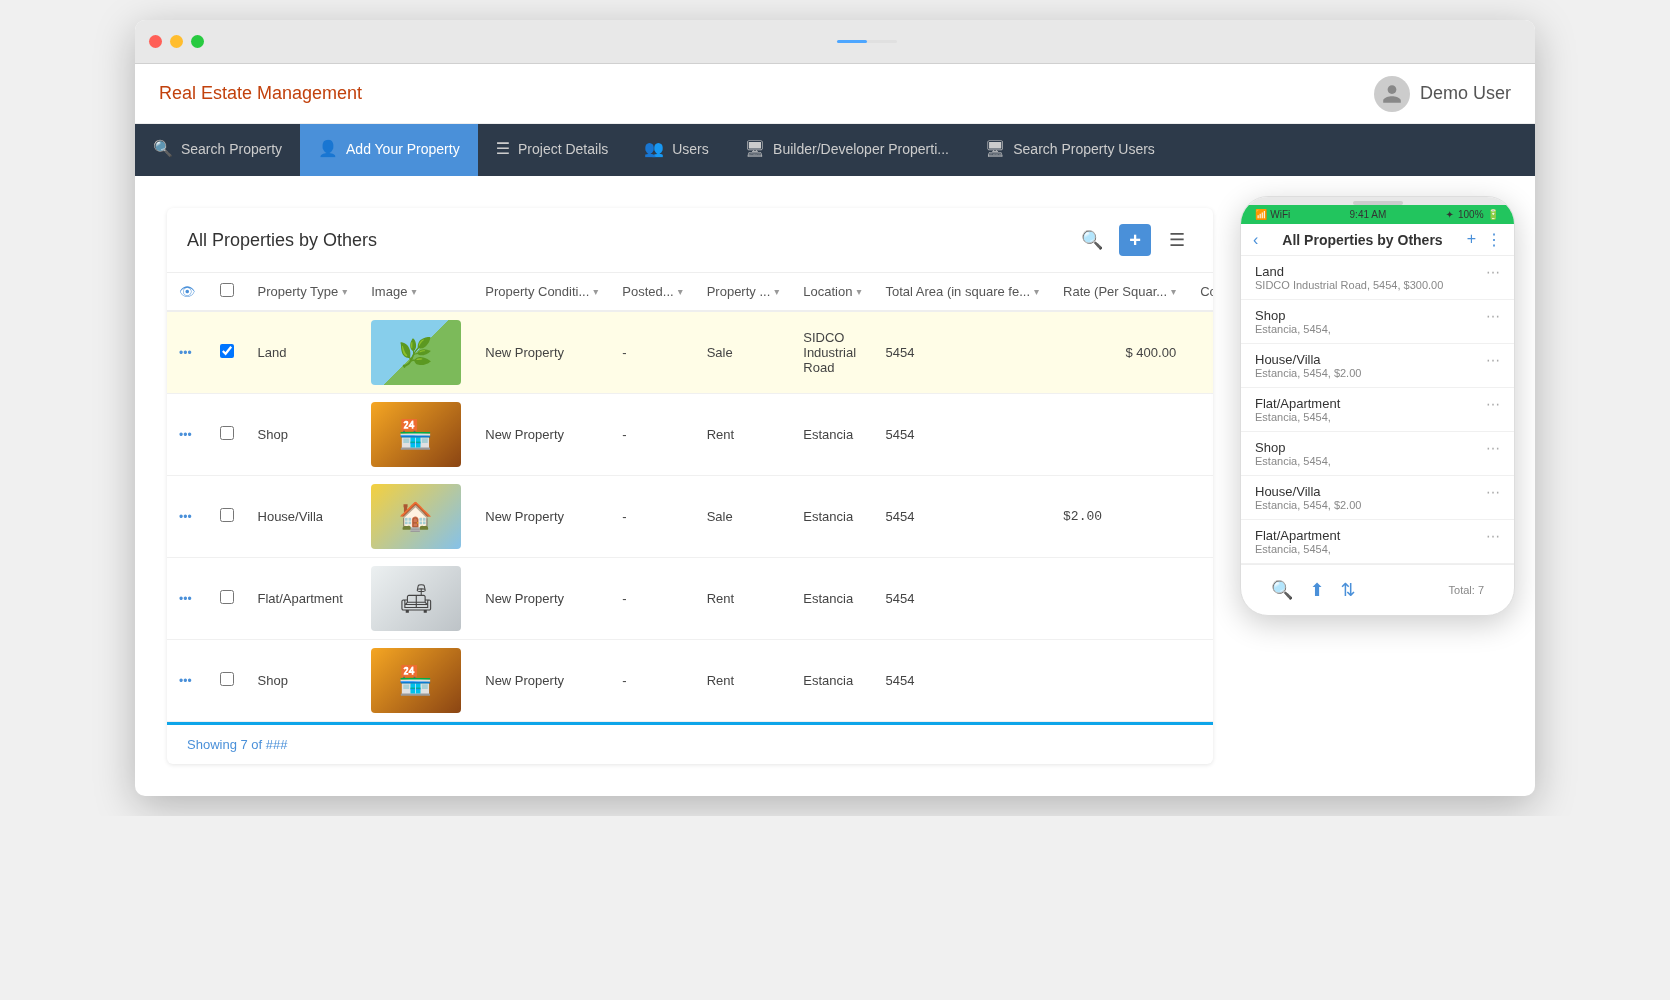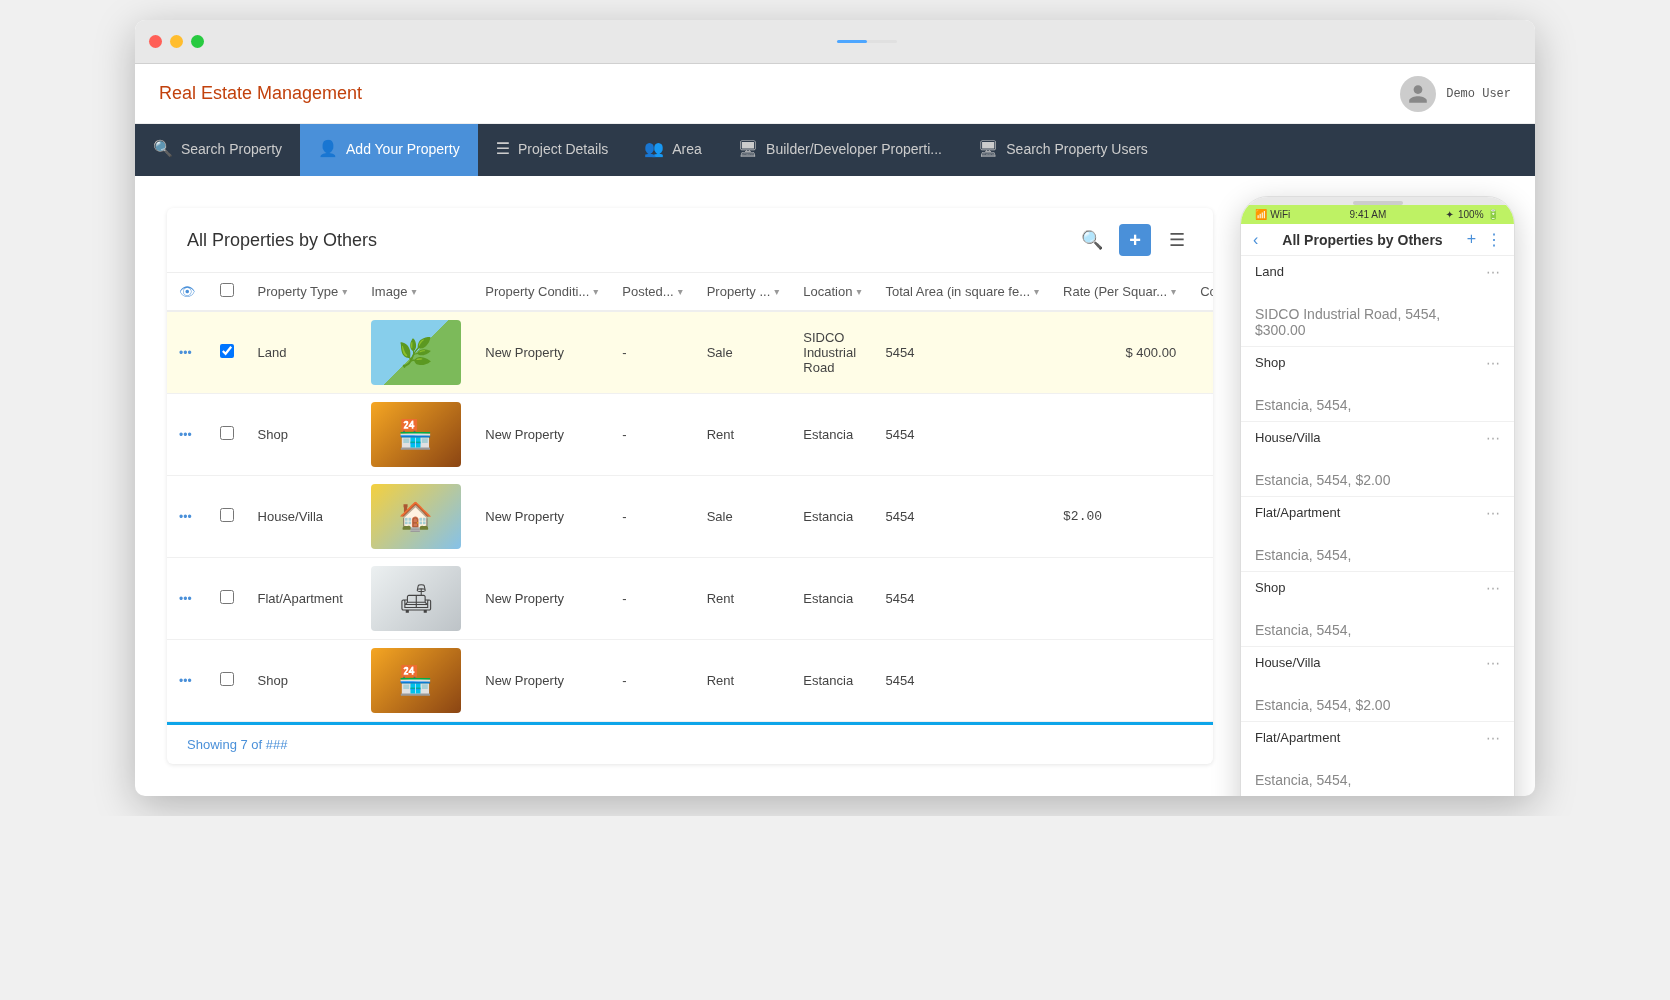--- a/index.html
+++ b/index.html
@@ -12,21 +12,21 @@
     .btn-red { background: #ff5f57; }
     .btn-yellow { background: #ffbd2e; }
     .btn-green { background: #28ca40; }
     .titlebar-progress { flex: 1; display: flex; justify-content: center; }
     .titlebar-progress-bar { width: 60px; height: 3px; background: #e0e0e0; border-radius: 2px; position: relative; }
     .titlebar-progress-bar::after { content: ''; position: absolute; left: 0; top: 0; width: 50%; height: 100%; background: #4da6ff; border-radius: 2px; }
 
     
     .app-header { display: flex; align-items: center; justify-content: space-between; padding: 0 24px; height: 60px; background: #fff; border-bottom: 1px solid #eee; }
     .app-title { font-size: 18px; font-weight: 400; color: #c2410c; }
-    .user-info { display: flex; align-items: center; gap: 10px; color: #555; font-size: 12px; font-family: Liberation Mono, monospace; }
+    .user-info { display: flex; align-items: center; gap: 10px; color: #555; font-size: 18px; }
     .user-avatar { width: 36px; height: 36px; border-radius: 50%; background: #ccc; display: flex; align-items: center; justify-content: center; }
     .user-avatar svg { width: 22px; height: 22px; fill: #888; }
 
     
     .nav { background: #2d3a4a; display: flex; align-items: stretch; height: 52px; }
     .nav-item { display: flex; align-items: center; gap: 8px; padding: 0 18px; color: #ccc; font-size: 14px; cursor: pointer; border-bottom: 3px solid transparent; white-space: nowrap; }
     .nav-item.active { background: #4a90d9; color: #fff; border-bottom: 3px solid #4a90d9; }
     .nav-icon { font-size: 16px; }
 
     
@@ -60,31 +60,31 @@
     .checkbox { width: 14px; height: 14px; cursor: pointer; }
 
     
     .panel-footer { padding: 12px 20px; font-size: 13px; color: #555; border-top: 3px solid #0ea5e9; }
     .pagination-count span { color: #4a90d9; cursor: pointer; }
 
     
     .mobile-preview { position: absolute; right: 20px; top: 20px; width: 275px; background: #fff; border-radius: 28px; box-shadow: 0 8px 30px rgba(0,0,0,0.2); overflow: hidden; border: 1px solid #ddd; }
     .mobile-top { height: 8px; background: #e8e8e8; display: flex; justify-content: center; align-items: center; padding-top: 4px; }
     .mobile-notch { width: 50px; height: 4px; background: #ccc; border-radius: 2px; }
-    .mobile-statusbar { display: flex; justify-content: space-between; align-items: center; padding: 4px 14px; font-size: 10px; color: #333; background: #bef264; }
+    .mobile-statusbar { display: flex; justify-content: space-between; align-items: center; padding: 4px 14px; font-size: 10px; color: #333; background: #22c55e; }
     .mobile-statusbar-right { display: flex; gap: 4px; align-items: center; font-size: 10px; }
     .mobile-header { display: flex; align-items: center; justify-content: space-between; padding: 6px 12px; border-bottom: 1px solid #eee; }
     .mobile-back { color: #4a90d9; font-size: 16px; cursor: pointer; }
     .mobile-title { font-size: 14px; font-weight: 600; color: #333; }
     .mobile-header-actions { display: flex; gap: 10px; color: #4a90d9; font-size: 16px; }
     .mobile-list { padding: 0; }
     .mobile-list-item { padding: 8px 14px; border-bottom: 1px solid #f0f0f0; display: flex; justify-content: space-between; align-items: flex-start; }
     .mobile-list-item-content { flex: 1; }
     .mobile-item-title { font-size: 13px; font-weight: 500; color: #333; }
-    .mobile-item-sub { font-size: 14px; color: #888; margin-top: 27px; }
+    .mobile-item-sub { font-size: 11px; color: #888; }
     .mobile-item-dots { color: #aaa; font-size: 14px; cursor: pointer; }
     .mobile-footer { display: flex; justify-content: space-around; align-items: center; padding: 8px 16px; border-top: 1px solid #eee; font-size: 18px; color: #4a90d9; }
     .mobile-footer-total { font-size: 11px; color: #888; }
     .mobile-footer-inner { display: flex; justify-content: space-between; align-items: center; padding: 6px 14px; width: 100%; }
 
     
     .filter-arrow { font-size: 10px; color: #999; }
   </style>
 </head>
 <body>
@@ -120,21 +120,21 @@
     <div class="nav-item active">
       <span class="nav-icon">👤</span>
       <span>Add Your Property</span>
     </div>
     <div class="nav-item">
       <span class="nav-icon">☰</span>
       <span>Project Details</span>
     </div>
     <div class="nav-item">
       <span class="nav-icon">👥</span>
-      <span>Area</span>
+      <span>Users</span>
     </div>
     <div class="nav-item">
       <span class="nav-icon">🖥</span>
       <span>Builder/Developer Properti...</span>
     </div>
     <div class="nav-item">
       <span class="nav-icon">🖥</span>
       <span>Search Property Users</span>
     </div>
   </nav>

